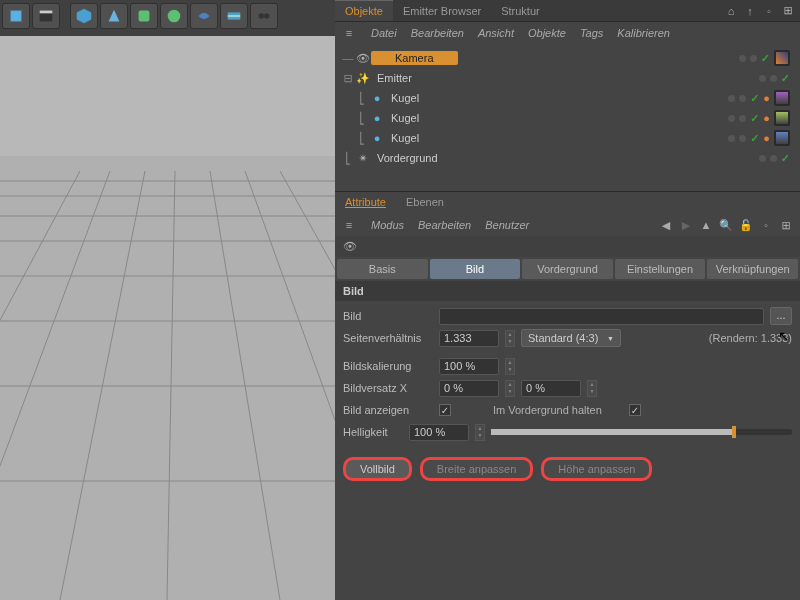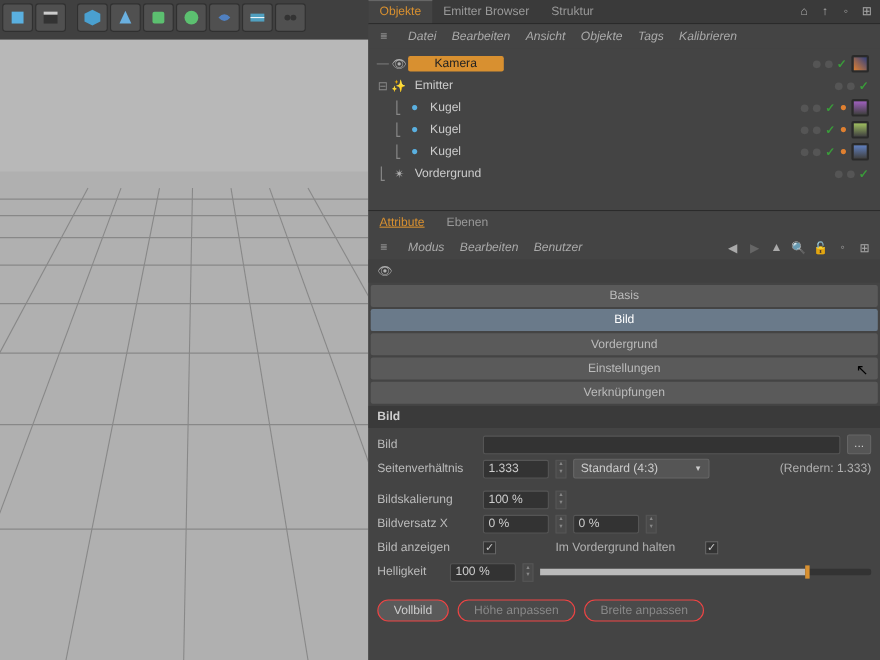--- a/index.html
+++ b/index.html
@@ -28,42 +28,42 @@
 .check { color: #3a9c3a; font-weight: bold; }
 .swatch { width: 16px; height: 16px; border: 2px solid #2a2a2a; border-radius: 2px; }
 .attr { flex: 1; display: flex; flex-direction: column; background: #444; }
 .attr-tabs { display: flex; height: 22px; }
 .attr-tab { padding: 4px 10px; color: #999; cursor: pointer; }
 .attr-tab.active { color: #d89030; text-decoration: underline; }
 .attr-menu { display: flex; align-items: center; height: 22px; padding: 0 6px; gap: 14px; }
 .attr-menu-right { margin-left: auto; display: flex; gap: 4px; align-items: center; }
 .mini-btn { width: 16px; height: 16px; display: flex; align-items: center; justify-content: center; color: #aaa; cursor: pointer; }
 .obj-title { display: flex; align-items: center; padding: 4px 8px; gap: 6px; background: #404040; }
-.sub-tabs { display: flex; gap: 2px; padding: 2px; flex-direction: column; }
+.sub-tabs { display: flex; gap: 2px; padding: 2px; }
 .sub-tab { flex: 1; text-align: center; padding: 4px 0; background: #5a5a5a; color: #bbb; cursor: pointer; border-radius: 2px; }
 .sub-tab.active { background: #6a7a8a; color: #fff; }
 .section-hdr { padding: 4px 8px; background: #3a3a3a; font-weight: bold; color: #ccc; }
 .form { padding: 4px 8px; }
 .form-row { display: flex; align-items: center; height: 22px; gap: 6px; }
 .form-label { width: 90px; color: #bbb; }
 .form-input { background: #333; border: 1px solid #555; color: #ccc; padding: 2px 4px; height: 17px; border-radius: 2px; }
 .form-input.wide { flex: 1; }
 .form-input.num { width: 60px; }
 .spinner { width: 10px; height: 17px; background: #4a4a4a; border: 1px solid #555; display: flex; flex-direction: column; }
 .spinner span { flex: 1; font-size: 5px; text-align: center; color: #888; line-height: 7px; }
 .dropdown { background: #555; border: 1px solid #666; color: #ccc; padding: 2px 6px; height: 18px; border-radius: 2px; display: flex; align-items: center; gap: 6px; }
 .dropdown::after { content: '▼'; font-size: 7px; margin-left: auto; }
 .ellipsis-btn { width: 22px; height: 18px; background: #555; border: 1px solid #666; color: #ccc; text-align: center; cursor: pointer; border-radius: 2px; line-height: 14px; }
 .checkbox { width: 12px; height: 12px; background: #333; border: 1px solid #666; display: flex; align-items: center; justify-content: center; }
 .checkbox.on::after { content: '✓'; color: #ccc; font-size: 10px; }
 .slider { flex: 1; height: 6px; background: #333; position: relative; border-radius: 2px; }
 .slider-fill { position: absolute; left: 0; top: 0; bottom: 0; background: #bbb; }
 .slider-thumb { position: absolute; width: 4px; height: 12px; background: #d89030; top: -3px; }
 .pill-row { display: flex; gap: 8px; padding: 10px 8px; }
-.pill { padding: 3px 14px; background: #5a5a5a; color: #ccc; border-radius: 10px; cursor: pointer; border: 1px solid #ef4444; text-align: center; }
+.pill { padding: 3px 14px; background: #5a5a5a; color: #ccc; border-radius: 10px; cursor: pointer; border: 3px solid #ef4444; text-align: center; }
 .pill.dim { background: #4a4a4a; color: #888; }
 .cursor { position: absolute; left: 778px; top: 328px; font-size: 14px; color: #000; pointer-events: none; z-index: 100; }
 .top-icons { margin-left: auto; display: flex; gap: 3px; padding-right: 4px; }
 </style>
 </head>
 <body>
 
 <div class="toolbar">
   <div class="tool-btn">
       <svg viewBox="0 0 20 20">
@@ -265,21 +265,21 @@
         <input class="form-input wide" style="">
         <div class="ellipsis-btn">...</div>
       </div>
       <div class="form-row">
         <span class="form-label">Seitenverhältnis</span>
         <input class="form-input num" value="1.333" style="">
         <div class="spinner">
             <span>▲</span>
             <span>▼</span>
           </div>
-        <div class="dropdown" style="width:124px">
+        <div class="dropdown" style="width:100px">
             <span>Standard (4:3)</span>
           </div>
         <span style="margin-left:auto">(Rendern: 1.333)</span>
       </div>
       <div style="height:6px"></div>
       <div class="form-row">
         <span class="form-label">Bildskalierung</span>
         <input class="form-input num" value="100 %" style="">
         <div class="spinner">
             <span>▲</span>
@@ -295,37 +295,37 @@
           </div>
         <input class="form-input num" value="0 %" style="">
         <div class="spinner">
             <span>▲</span>
             <span>▼</span>
           </div>
       </div>
       <div class="form-row">
         <span class="form-label">Bild anzeigen</span>
         <div class="checkbox on"></div>
-        <span style="width:130px;margin-left:48px">Im Vordergrund halten</span>
+        <span style="width:130px;margin-left:36px">Im Vordergrund halten</span>
         <div class="checkbox on"></div>
       </div>
       <div class="form-row">
         <span class="form-label" style="width:60px">Helligkeit</span>
         <input class="form-input num" value="100 %" style="">
         <div class="spinner">
             <span>▲</span>
             <span>▼</span>
           </div>
         <div class="slider">
           <div class="slider-fill" style="width:80%"></div>
           <div class="slider-thumb" style="left:80%"></div>
         </div>
       </div>
     </div>
     <div class="pill-row">
       <div class="pill">Vollbild</div>
+      <div class="pill dim">Breite anpassen</div>
       <div class="pill dim">Höhe anpassen</div>
-      <div class="pill dim">Breite anpassen</div>
     </div>
   </div>
 </div>
 
 <div class="cursor">↖</div>
 
 </body></html>

